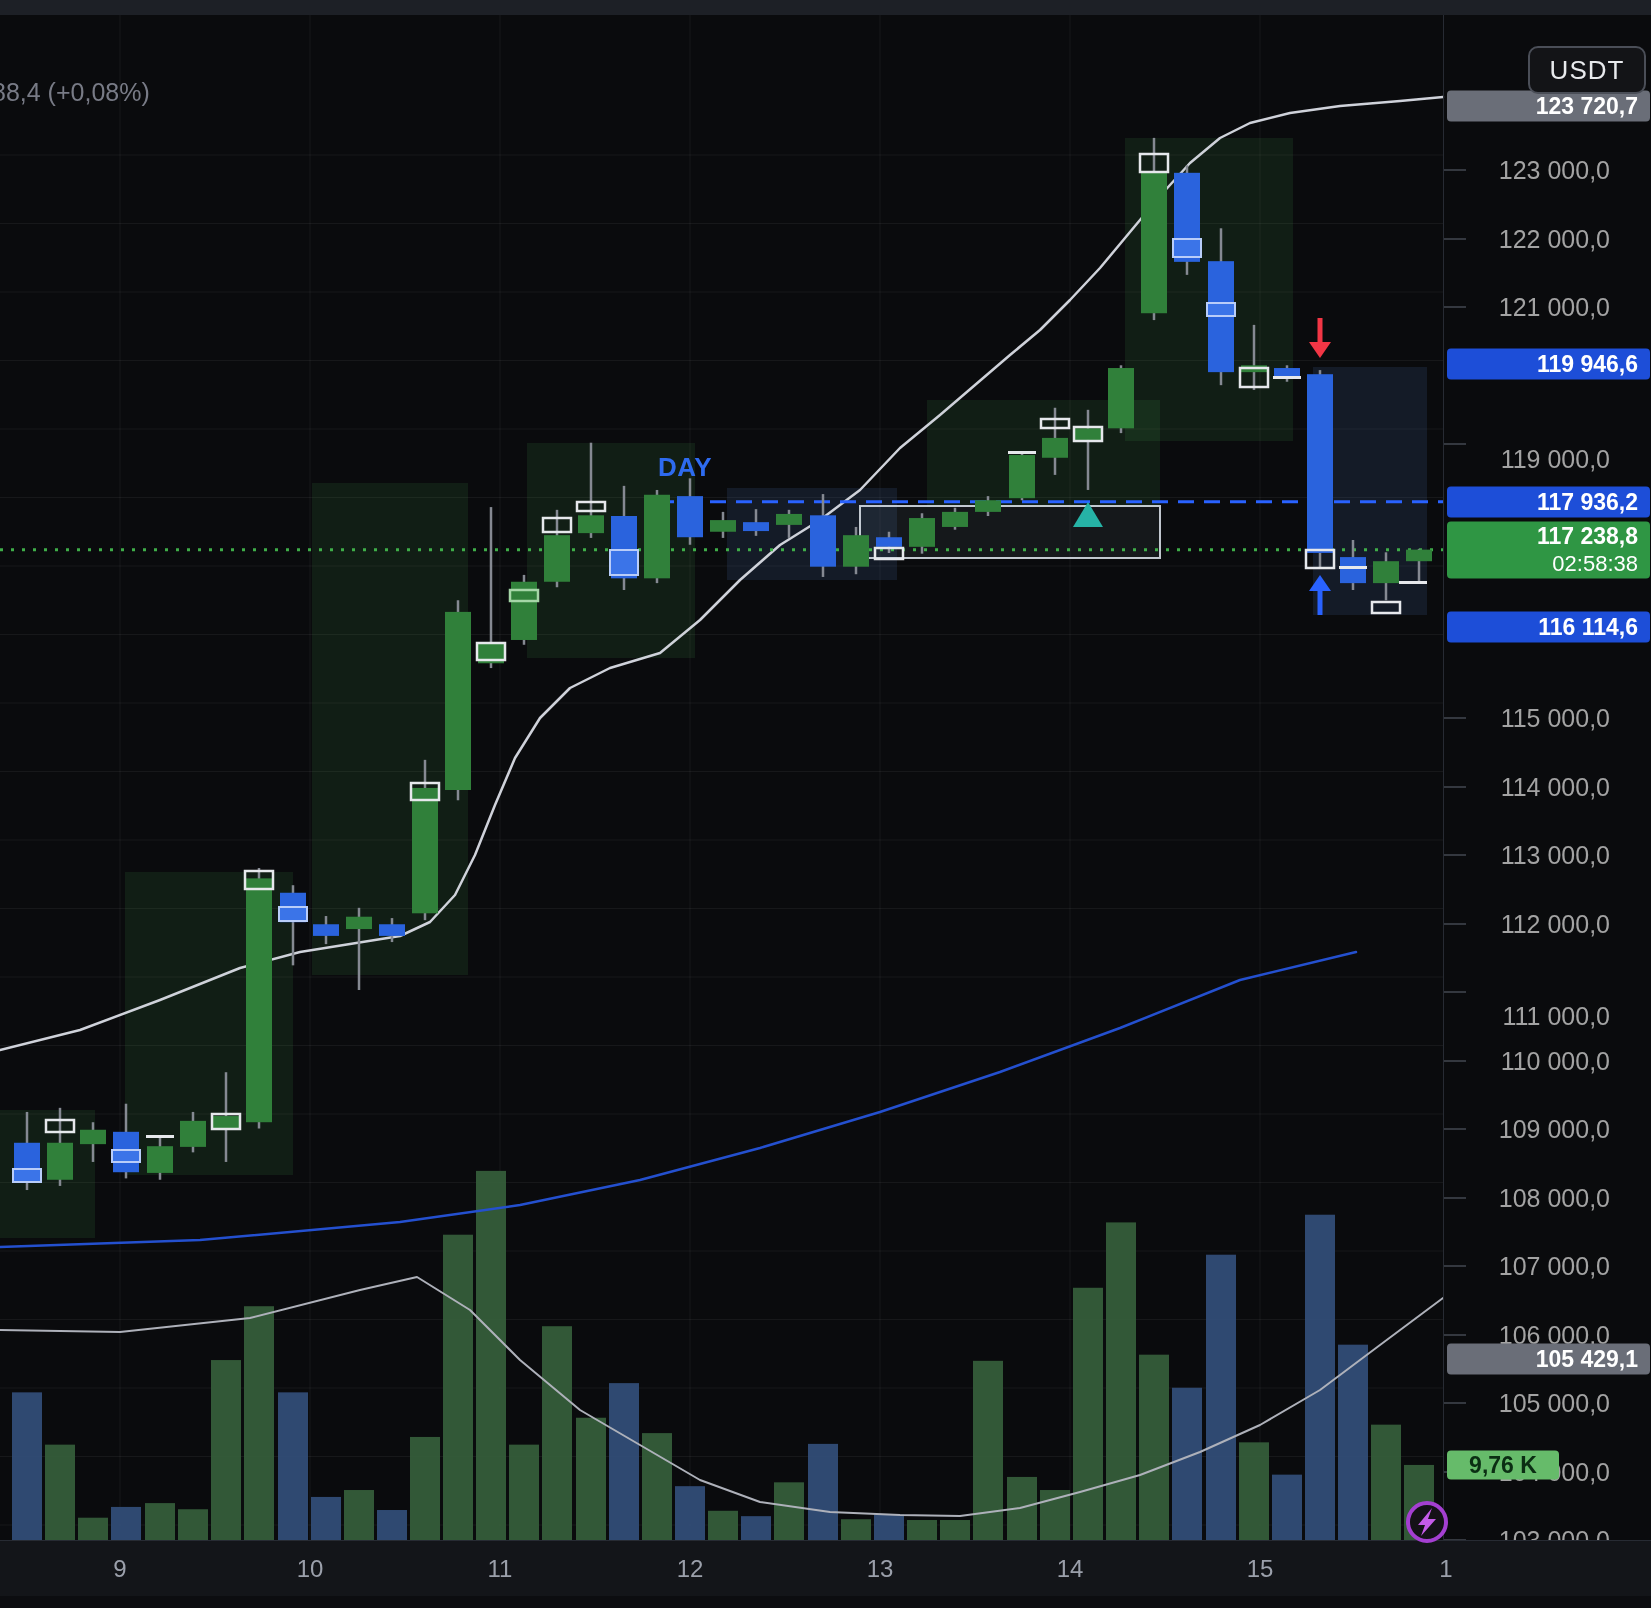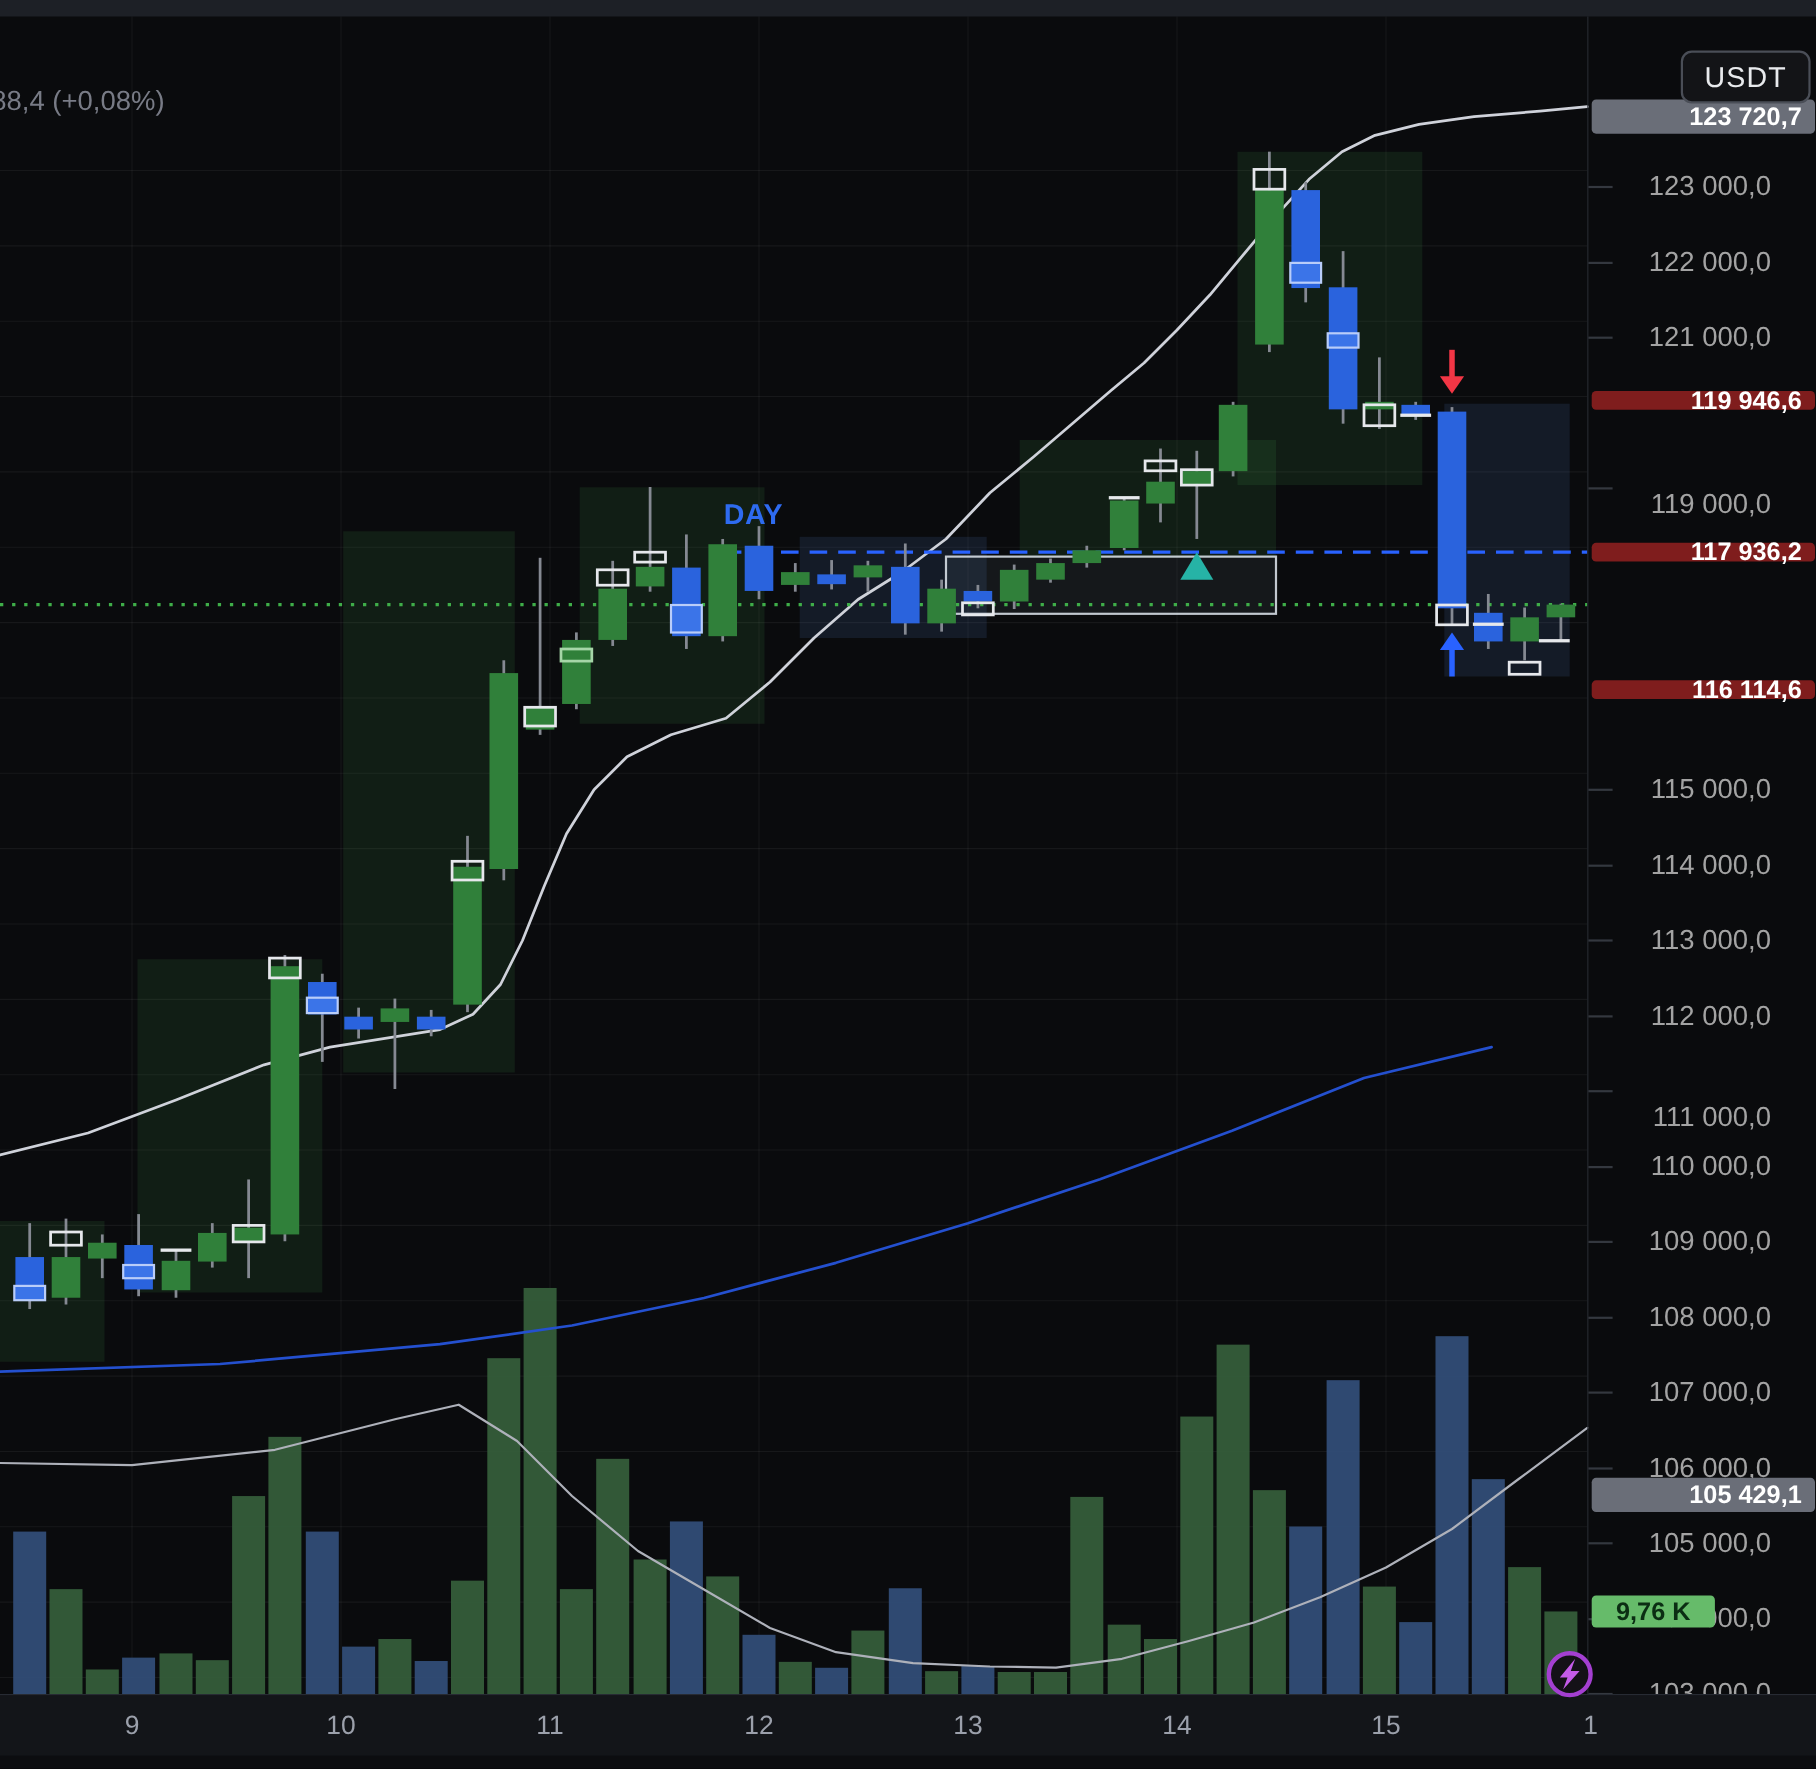--- a/index.html
+++ b/index.html
@@ -11,21 +11,21 @@
   #day-label{position:absolute;left:658px;top:452px;color:#2e6bf0;font-size:26px;font-weight:bold;letter-spacing:.5px;}
   #usdt-button{position:absolute;left:1528px;top:46px;width:118px;height:48px;box-sizing:border-box;
        border:2px solid #4a4e57;border-radius:10px;background:#131417;color:#e8eaed;
        font-size:26px;display:flex;align-items:center;justify-content:center;letter-spacing:1px;z-index:30;}
   #price-axis{position:absolute;left:1443px;top:15px;width:208px;height:1525px;border-left:1px solid #272b33;z-index:10;}
   .ptick{position:absolute;right:42px;transform:translateY(-50%);color:#a3a3a3;font-size:25px;white-space:nowrap;}
   .ptickmark{position:absolute;left:0;width:22px;height:2px;background:#34383f;transform:translateY(-50%);}
   .badge{position:absolute;left:3px;right:2px;transform:translateY(-50%);border-radius:4px;
        color:#fff;font-size:23px;font-weight:600;display:flex;flex-direction:column;
        align-items:flex-end;justify-content:center;padding-right:12px;box-sizing:border-box;}
-  .badge.blue{background:#7f1d1d;height:17px;}
+  .badge.blue{background:#1d4ed8;height:31px;}
   .badge.gray{background:#6a6e78;height:31px;padding-left:33px;}
   .badge.green{background:#2f9644;height:57px;line-height:27px;}
   .badge.volgreen{background:#66bb6a;color:#0b2e13;height:29px;left:3px;right:auto;width:112px;
        align-items:center;flex-direction:row;justify-content:center;padding:0;}
   #time-axis{position:absolute;left:0;top:1540px;width:1651px;height:56px;background:#131519;
        border-top:1px solid #272b33;z-index:10;}
   #time-bottom{position:absolute;left:0;top:1596px;width:1651px;height:12px;background:#0c0d10;z-index:10;}
   .ttick{position:absolute;top:14px;transform:translateX(-50%);color:#9ba0ab;font-size:24px;}
   #flash-button{position:absolute;left:1405px;top:1500px;width:44px;height:44px;z-index:20;}
 </style>
@@ -282,20 +282,24 @@
       <div class="ptick" style="top: 1525px;">103 000,0</div>
       <div class="badge gray" style="top: 90.6321px;">
         <div>123 720,7</div>
       </div>
       <div class="badge blue" style="top: 349.158px;">
         <div>119 946,6</div>
       </div>
       <div class="badge blue" style="top: 486.87px;">
         <div>117 936,2</div>
       </div>
+      <div class="badge green" style="top: 534.642px;">
+        <div>117 238,8</div>
+        <div style="font-weight: normal; font-size: 22px;">02:58:38</div>
+      </div>
       <div class="badge blue" style="top: 611.65px;">
         <div>116 114,6</div>
       </div>
       <div class="badge gray" style="top: 1343.61px;">
         <div>105 429,1</div>
       </div>
       <div class="badge volgreen" style="top: 1449.95px;">9,76 K</div>
     </div>
 
   <div id="time-axis">

